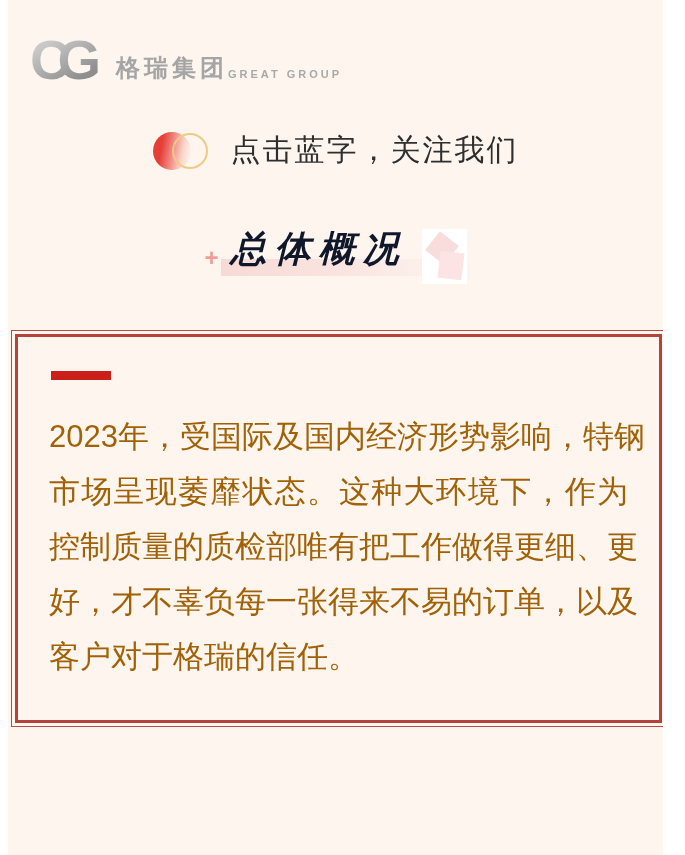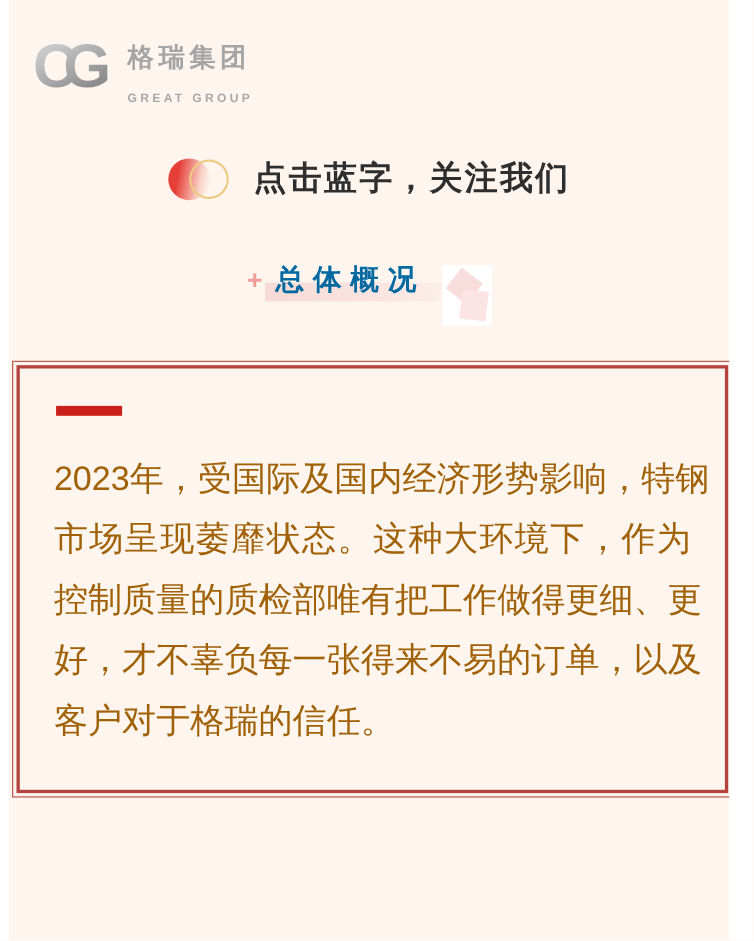--- a/index.html
+++ b/index.html
@@ -14,34 +14,34 @@
     margin-left: 8px;
     width: 655px; height: 855px;
     background: #fdf5ee;
     padding-top: 36px;
     overflow: hidden;
   }
 
   
   .logo-row {
     margin-left: 22px;
-    display: flex; align-items: flex-start; gap: 15px;
+    display: flex; align-items: flex-end; gap: 15px;
   }
   .logo-mark {
     font-weight: bold;
     font-size: 56px;
     line-height: 48px;
     letter-spacing: -13px;
     padding-right: 13px;
     background: linear-gradient(150deg, #c8c8c8 20%, #8e8e8e 80%);
     -webkit-background-clip: text;
     background-clip: text;
     color: transparent;
   }
-  .logo-text { display: flex; flex-direction: column; }
+  .logo-text { display: flex; flex-direction: row; }
   .logo-cn {
     font-size: 24px; font-weight: 600;
     color: #a5a5a5; letter-spacing: 4px;
   }
   .logo-en {
     margin-top: 16px;
     font-size: 11px; font-weight: bold;
     color: #a9a9a9; letter-spacing: 3px;
   }
 
@@ -57,40 +57,40 @@
     background: linear-gradient(100deg, #e63f38 25%, rgba(240,120,100,0.25) 75%, rgba(240,120,100,0) 95%);
   }
   .dot-gold {
     position: absolute; left: 19px; top: 1px;
     width: 36px; height: 36px; border-radius: 50%;
     border: 2px solid #eecb83;
     background: transparent;
   }
   .banner-label {
     margin-left: 22px;
-    font-size: 30px; font-weight: 700;
+    font-size: 30px; font-weight: 400;
     color: #2e2e2e; letter-spacing: 2px;
     cursor: pointer;
   }
 
   
   .title-block {
     margin: 54px auto 0;
     width: max-content;
     position: relative;
     padding: 0 60px 0 26px;
   }
   .plus-icon {
     position: absolute; left: 0; bottom: 2px;
     color: #ee9e96; font-size: 24px; font-weight: bold;
   }
   .title-text {
     position: relative; z-index: 1;
-    font-size: 26px; font-weight: 800;
-    color: #0369a1; letter-spacing: 8px;
+    font-size: 36px; font-weight: 800;
+    color: #0f172a; letter-spacing: 8px; font-style: italic;
   }
   .title-highlight {
     position: absolute; z-index: 0;
     left: 16px; right: 8px; bottom: -2px; height: 17px;
     background: linear-gradient(90deg, #f7dad5 0%, #fae5e1 55%, rgba(250,229,225,0) 100%);
   }
   .title-deco {
     position: absolute; z-index: 2;
     right: 0; top: 4px;
     width: 45px; height: 55px;

